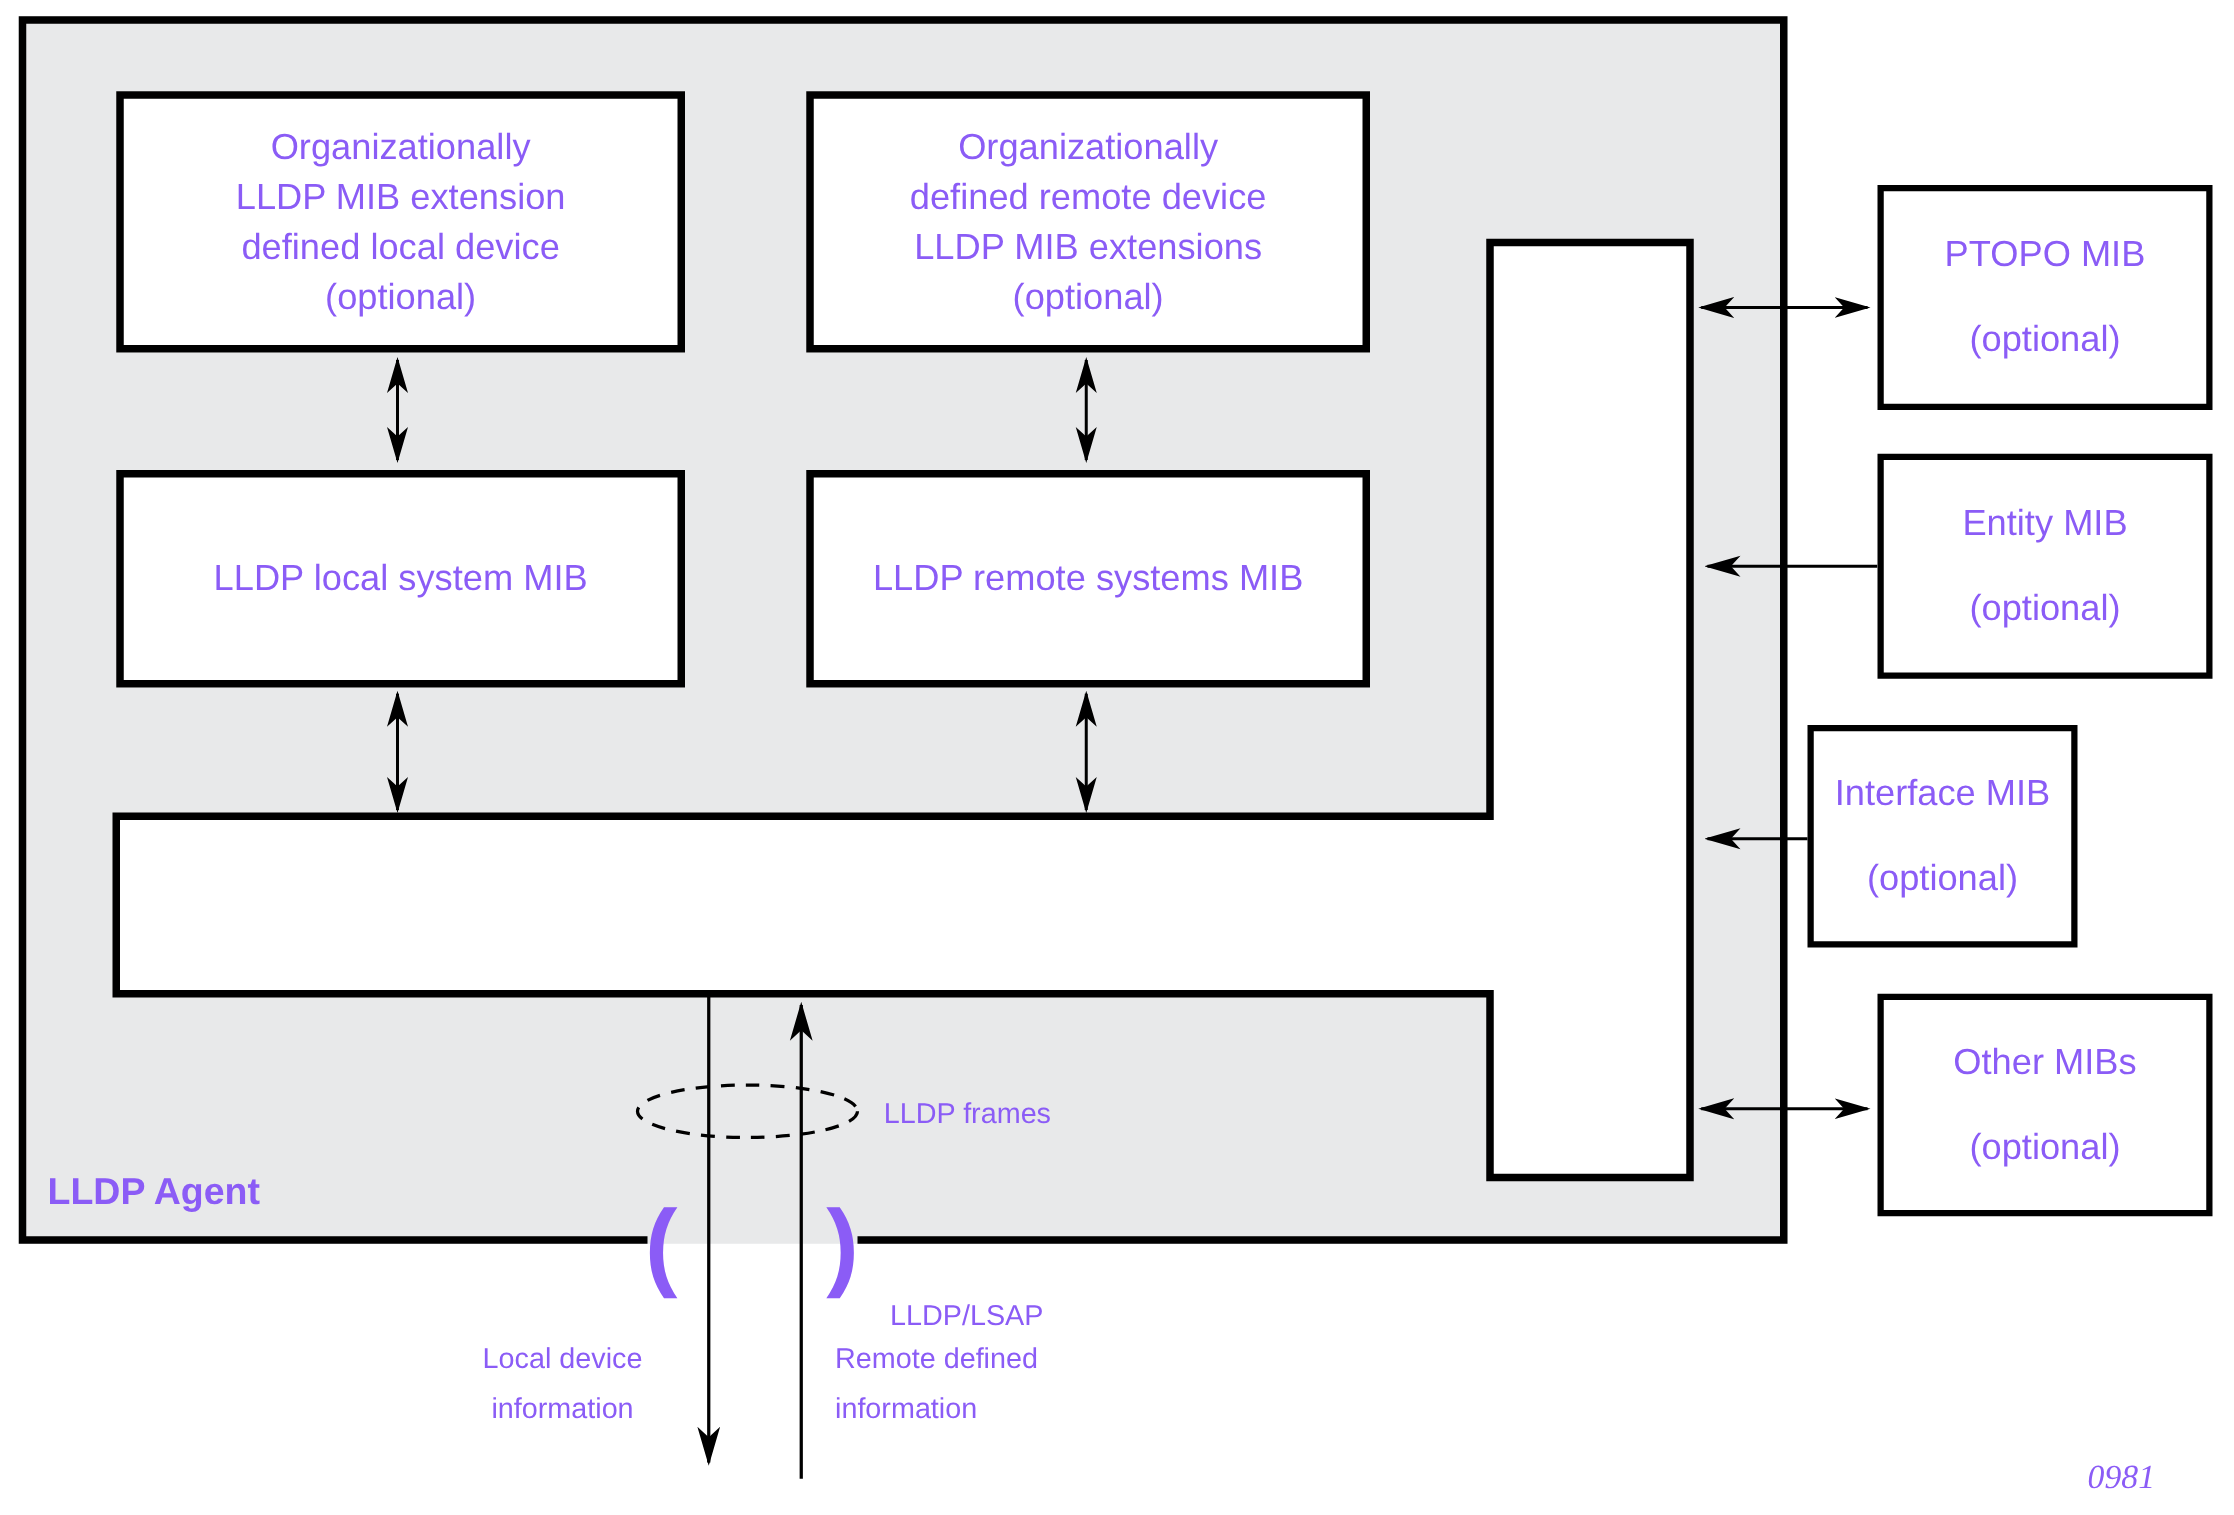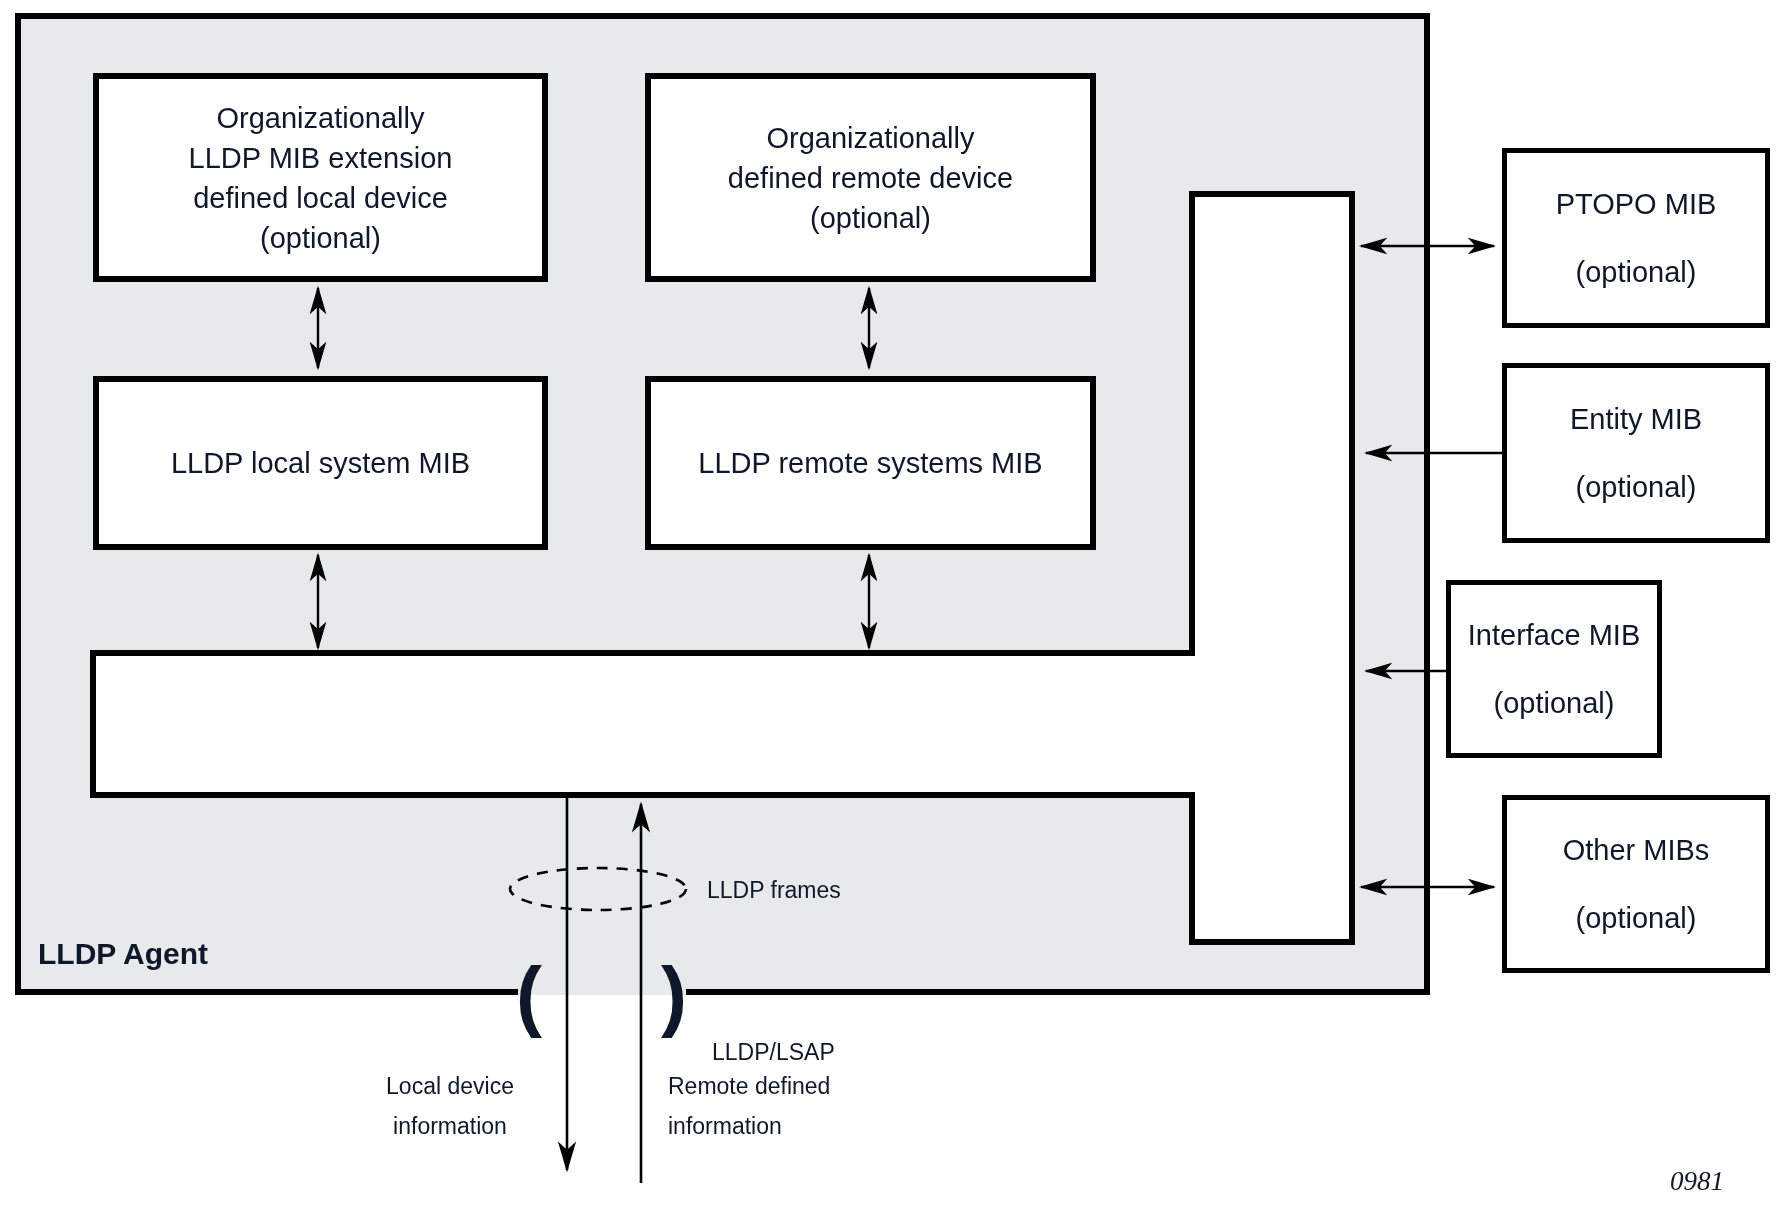--- a/index.html
+++ b/index.html
@@ -1,17 +1,17 @@
 <!DOCTYPE html>
 <html><head>
 <meta charset="utf-8">
 <style>
   html,body{margin:0;padding:0;background:#ffffff;}
   .stage{position:relative;width:1787px;height:1212px;background:#ffffff;overflow:hidden;
-         font-family:"Liberation Sans", sans-serif;color:#0f172a;}
+         font-family:"Liberation Sans", sans-serif;color:#8b5cf6;}
   .layer{position:absolute;left:0;top:0;}
   .box{position:absolute;box-sizing:border-box;background:#ffffff;border:6px solid #000;
        display:flex;flex-direction:column;align-items:center;justify-content:center;
        text-align:center;font-size:29px;line-height:40px;}
   .box.ext{border-width:5px;gap:28px;}
   .label{position:absolute;white-space:nowrap;font-size:23px;line-height:40px;}
   .label.b{font-weight:bold;font-size:30px;}
   .paren{position:absolute;font-size:78px;font-weight:bold;line-height:1;
          transform:translate(-50%,-50%);}
   .fig{position:absolute;font-family:"Liberation Serif", serif;font-style:italic;
@@ -55,20 +55,21 @@
   <div class="box" style="left:93px;top:73px;width:455px;height:209px;">
     <span>Organizationally</span>
     <span>LLDP MIB extension</span>
     <span>defined local device</span>
     <span>(optional)</span>
   </div>
 
   <div class="box" style="left:645px;top:73px;width:451px;height:209px;">
     <span>Organizationally</span>
     <span>defined remote device</span>
+    <span>LLDP MIB extensions</span>
     <span>(optional)</span>
   </div>
 
   <div class="box" style="left:645px;top:376px;width:451px;height:174px;">
     <span>LLDP remote systems MIB</span>
   </div>
 
   <div class="box" style="left:93px;top:376px;width:455px;height:174px;">
     <span>LLDP local system MIB</span>
   </div>

